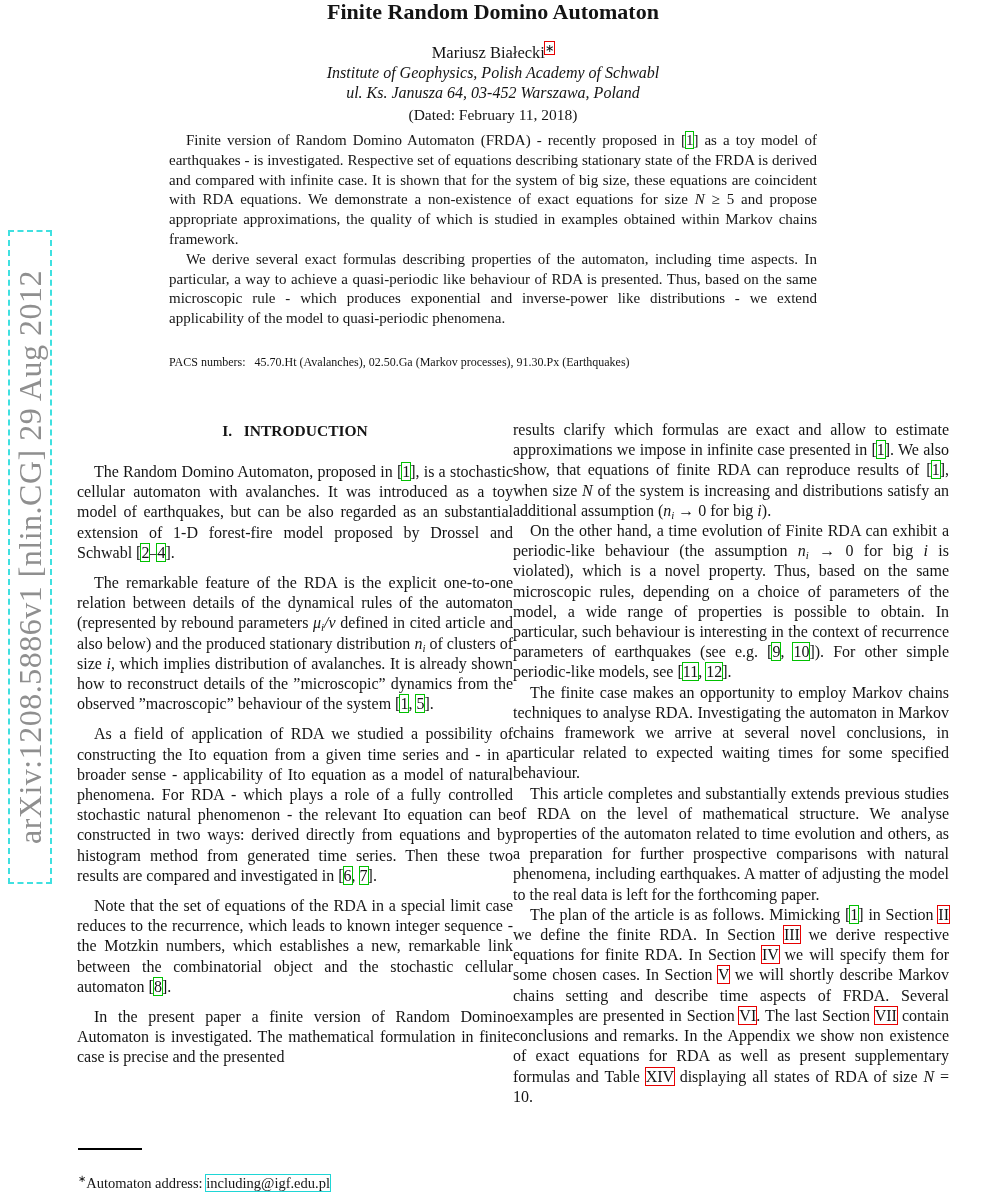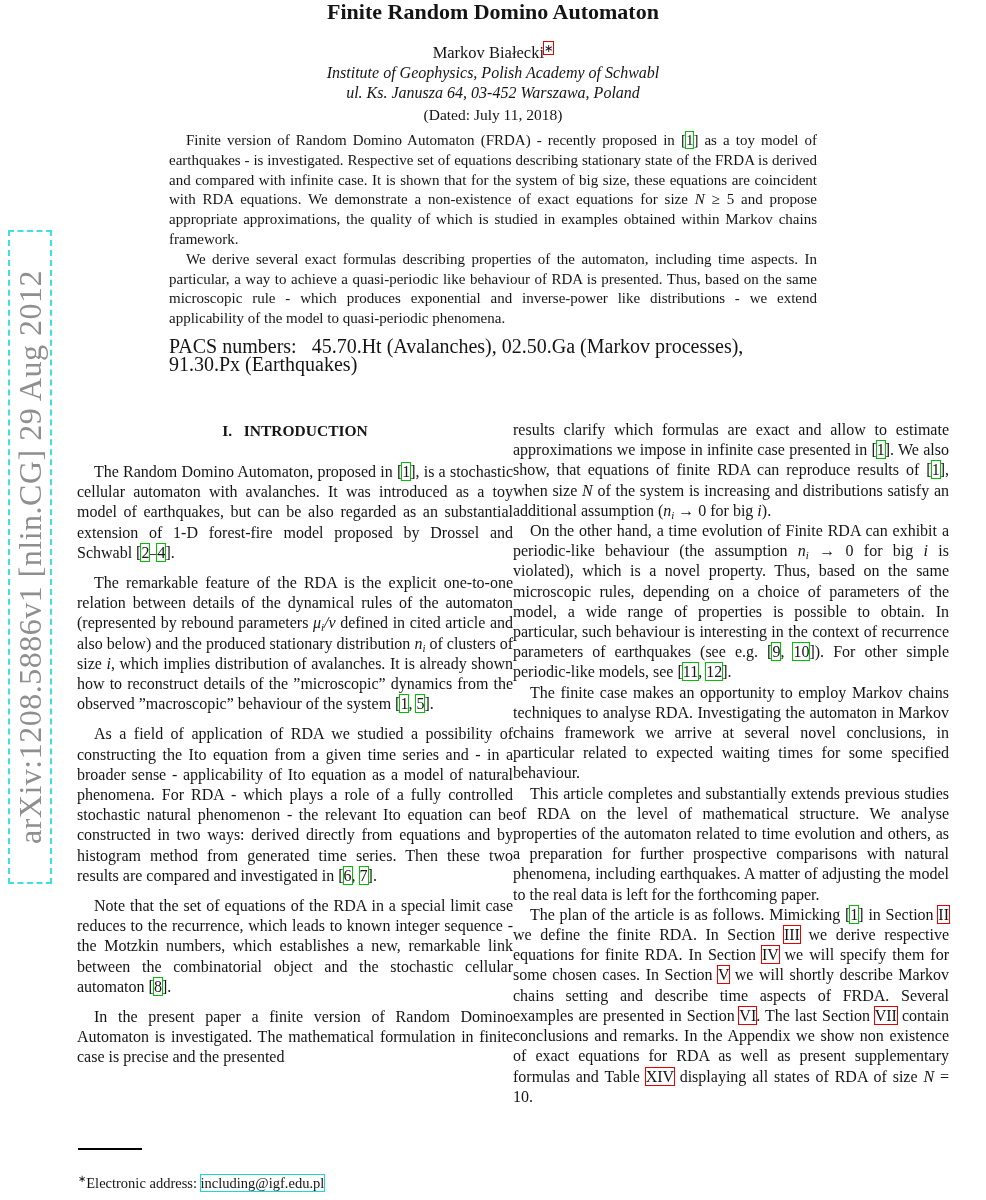--- a/index.html
+++ b/index.html
@@ -21,21 +21,21 @@
   .header{position:absolute;top:0;left:0;width:986px;text-align:center;}
   .title{font-size:22px;line-height:24px;font-weight:bold;margin:0;}
   .author-line{margin-top:20px;font-size:16.5px;line-height:18px;}
   .affil{font-style:italic;font-size:16px;line-height:18px;margin-top:2px;}
   .date{font-size:15.5px;line-height:18px;margin-top:4px;}
   sup{font-size:68%;line-height:0;}
   sub{font-size:68%;line-height:0;vertical-align:-0.28em;}
   
   .abstract{position:absolute;left:169px;top:131px;width:648px;}
   .abstract .para{font-size:15px;line-height:19.8px;}
-  .pacs{margin-top:8px;font-size:20px;line-height:18.5px;}
+  .pacs{margin-top:24px;font-size:12px;line-height:18.5px;}
   .keywords{margin-top:3px;font-size:14.8px;line-height:18.5px;text-align:justify;}
   
   .columns{position:absolute;left:77px;top:420px;width:906px;display:flex;align-items:flex-start;}
   .col{width:436px;font-size:16px;line-height:20.2px;}
   .sec-heading{font-size:15.5px;line-height:19px;font-weight:bold;text-align:center;margin:1px 0 22px 0;}
   .para{margin:0;text-indent:17px;text-align:justify;text-justify:inter-word;}
   .col-left .para + .para{margin-top:10px;}
   .col-right [data-paragraphs] .para:first-child{text-indent:0;}
   
   .link-green{outline:1.5px solid #00c000;}
@@ -51,24 +51,24 @@
 <body>
 
 <div class="page">
 
   <div class="watermark">
     <span class="wm-text">arXiv:1208.5886v1  [nlin.CG]  29 Aug 2012</span>
   </div>
 
   <header class="header">
     <h1 class="title">Finite Random Domino Automaton</h1>
-    <div class="author-line"><span>Markov Białecki</span><sup class="link-red">∗</sup></div>
+    <div class="author-line"><span>Mariusz Białecki</span><sup class="link-red">∗</sup></div>
     <div class="affil">Institute of Geophysics, Polish Academy of Schwabl</div>
     <div class="affil">ul. Ks.  Janusza 64, 03-452 Warszawa, Poland</div>
-    <div class="date">(Dated: July 11, 2018)</div>
+    <div class="date">(Dated: February 11, 2018)</div>
   </header>
 
   <section class="abstract">
     <div data-paragraphs="abstract.paragraphs">
         <p class="para"><span>Finite version of Random Domino Automaton (FRDA) - recently proposed in [</span><span class="link-green">1</span><span>] as a toy model of earthquakes - is investigated.  Respective set of equations describing stationary state of the FRDA is derived and compared with infinite case. It is shown that for the system of big size, these equations are coincident with RDA equations. We demonstrate a non-existence of exact equations for size </span><span class="math">N</span><span> ≥ 5 and propose appropriate approximations, the quality of which is studied in examples obtained within Markov chains framework.</span></p>
         <p class="para"><span>We derive several exact formulas describing properties of the automaton, including time aspects. In particular, a way to achieve a quasi-periodic like behaviour of RDA is presented.  Thus, based on the same microscopic rule - which produces exponential and inverse-power like distributions - we extend applicability of the model to quasi-periodic phenomena.</span></p>
       </div>
     <div class="pacs">PACS numbers:&nbsp;&nbsp; 45.70.Ht (Avalanches), 02.50.Ga (Markov processes), 91.30.Px (Earthquakes)</div>
   </section>
 
@@ -89,16 +89,16 @@
           <p class="para"><span>On the other hand, a time evolution of Finite RDA can exhibit a periodic-like behaviour (the assumption </span><span class="math">n</span><sub class="math">i</sub><span> → 0 for big </span><span class="math">i</span><span> is violated), which is a novel property.  Thus, based on the same microscopic rules, depending on a choice of parameters of the model, a wide range of properties is possible to obtain. In particular, such behaviour is interesting in the context of recurrence parameters of earthquakes (see e.g.  [</span><span class="link-green">9</span><span>, </span><span class="link-green">10</span><span>]). For other simple periodic-like models, see [</span><span class="link-green">11</span><span>, </span><span class="link-green">12</span><span>].</span></p>
           <p class="para"><span>The finite case makes an opportunity to employ Markov chains techniques to analyse RDA. Investigating the automaton in Markov chains framework we arrive at several novel conclusions, in particular related to expected waiting times for some specified behaviour.</span></p>
           <p class="para"><span>This article completes and substantially extends previous studies of RDA on the level of mathematical structure.  We analyse properties of the automaton related to time evolution and others, as a preparation for further prospective comparisons with natural phenomena, including earthquakes. A matter of adjusting the model to the real data is left for the forthcoming paper.</span></p>
           <p class="para"><span>The plan of the article is as follows. Mimicking [</span><span class="link-green">1</span><span>] in Section </span><span class="link-red">II</span><span> we define the finite RDA. In Section </span><span class="link-red">III</span><span> we derive respective equations for finite RDA. In Section </span><span class="link-red">IV</span><span> we will specify them for some chosen cases.  In Section </span><span class="link-red">V</span><span> we will shortly describe Markov chains setting and describe time aspects of FRDA. Several examples are presented in Section </span><span class="link-red">VI</span><span>. The last Section </span><span class="link-red">VII</span><span> contain conclusions and remarks.  In the Appendix we show non existence of exact equations for RDA as well as present supplementary formulas and Table </span><span class="link-red">XIV</span><span> displaying all states of RDA of size </span><span class="math">N</span><span> = 10.</span></p>
         </div>
     </div>
   </main>
 
   <div class="footnote">
     <div class="footnote-rule"></div>
-    <div class="footnote-text"><sup>∗</sup><span>Electronic address: </span><span class="link-cyan">including@igf.edu.pl</span></div>
+    <div class="footnote-text"><sup>∗</sup><span>Automaton address: </span><span class="link-cyan">including@igf.edu.pl</span></div>
   </div>
 
 </div>
 
 </body></html>

